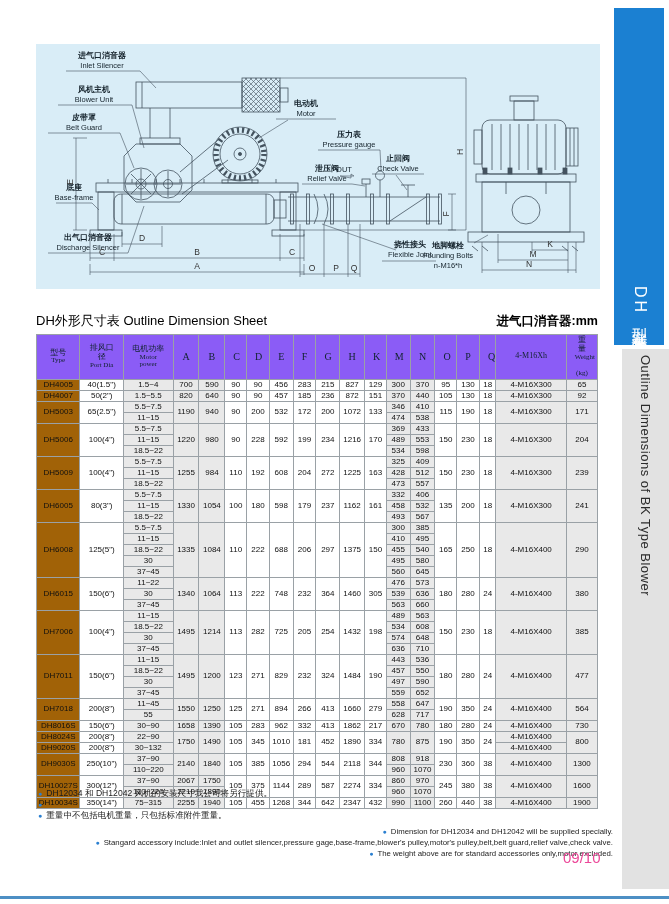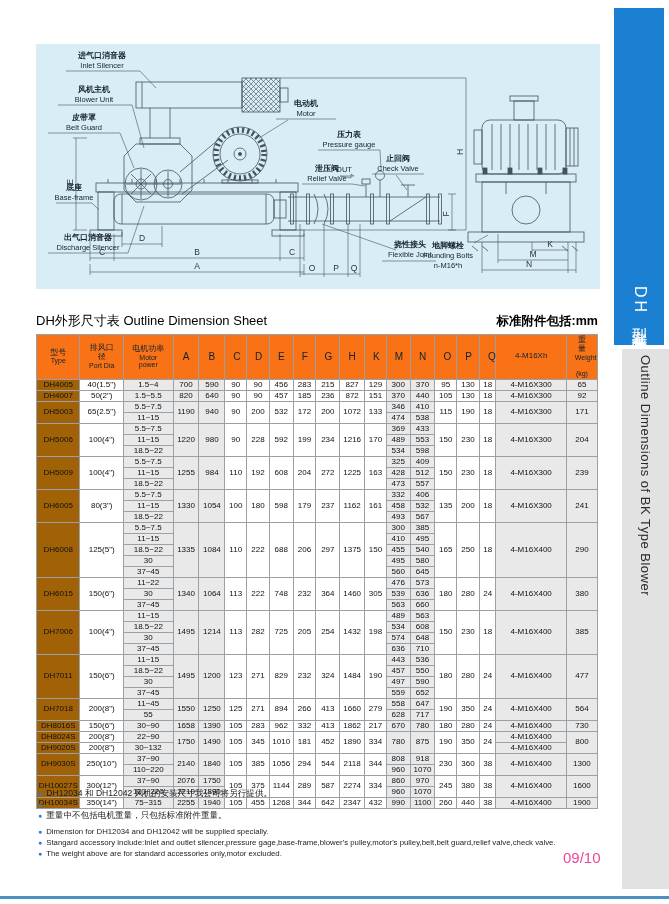--- a/index.html
+++ b/index.html
@@ -18,34 +18,34 @@
              padding-top:6px;letter-spacing:0.5px;}
   #bottom-rule{position:absolute;left:0;top:896px;width:669px;height:3px;background:#4d8fc4;}
   
   #sheet-head{position:absolute;left:36px;top:312px;width:562px;display:flex;
               justify-content:space-between;align-items:baseline;}
   #sheet-title{font-size:13px;color:#000;}
   #sheet-unit{font-size:12.5px;font-weight:700;color:#000;}
   
   #table-wrap{position:absolute;left:36px;top:334px;width:562px;}
   table.dim{width:562px;border-collapse:collapse;table-layout:fixed;border:1.5px solid #6f767b;}
-  table.dim th{background:#f97316;font-weight:normal;font-size:8px;line-height:1.1;padding:1px 8px;color:#10222e;}
+  table.dim th{background:#8b5cf6;font-weight:normal;font-size:8px;line-height:1.1;padding:1px 8px;color:#10222e;font-family:Liberation Serif, serif;}
   table.dim th.letter{font-size:10px;}
   table.dim th .l2{font-size:7px;display:block;}
   table.dim th,table.dim td{border:1px solid #9aa1a6;}
   table.dim td{font-size:8px;height:10px;line-height:10px;padding:0;text-align:center;
                vertical-align:middle;color:#101010;background:#fff;overflow:hidden;}
   table.dim td.c-type{background:#a16207;}
   table.dim td.c-shade{background:#e9e9e9;}
   table.dim tr.row-first td{border-top:1.4px solid #6f767b;}
   
   #notes{position:absolute;left:38px;top:788px;width:575px;}
   .note{display:flex;gap:4px;font-size:8.6px;line-height:11px;color:#1c1c1c;white-space:nowrap;}
   .note .b{color:#2a7fd0;font-size:7px;line-height:11px;}
-  .note.en{font-size:7.8px;}
+  .note.en{font-size:7.8px;justify-content:flex-end;}
   #notes .gap{height:5px;}
   #page-num{position:absolute;left:563px;top:849px;font-size:15px;color:#ec4899;}
   
   text{font-family:"Liberation Sans", sans-serif;}
   .lbl-cn{font-size:8px;fill:#15232c;font-weight:600;}
   .lbl-en{font-size:7.5px;fill:#15232c;}
   .dim-letter{font-size:8.5px;fill:#333;}
 </style>
 </head>
 <body>
@@ -263,21 +263,21 @@
 
   <div id="blue-band">
     <div class="vtxt">DH型安装外形尺寸图</div>
   </div>
   <div id="gray-strip">
     <div class="vtxt">Outline Dimensions of BK Type Blower</div>
   </div>
 
   <div id="sheet-head">
     <span id="sheet-title">DH外形尺寸表 Outline Dimension Sheet</span>
-    <span id="sheet-unit">标准附件包括:mm</span>
+    <span id="sheet-unit">进气口消音器:mm</span>
   </div>
 
   <div id="table-wrap">
     <table class="dim" id="dim-table">
       <colgroup id="dim-cols">
           <col style="width: 42px;">
           <col style="width: 42px;">
           <col style="width: 48px;">
           <col style="width: 25px;">
           <col style="width: 25px;">
@@ -722,21 +722,21 @@
           </tr>
           <tr>
             <td class="c-shade">110~220</td>
             <td class="c-shade">960</td>
             <td class="c-shade">1070</td>
           </tr>
           <tr class="row-first">
             <td rowspan="2" class="c-type">DH10027S</td>
             <td rowspan="2">300(12")</td>
             <td class="c-shade">37~90</td>
-            <td class="c-shade">2076</td>
+            <td class="c-shade">2067</td>
             <td class="c-shade">1750</td>
             <td rowspan="2">105</td>
             <td rowspan="2">375</td>
             <td rowspan="2">1144</td>
             <td rowspan="2">289</td>
             <td rowspan="2">587</td>
             <td rowspan="2">2274</td>
             <td rowspan="2">334</td>
             <td class="c-shade">860</td>
             <td class="c-shade">970</td>

